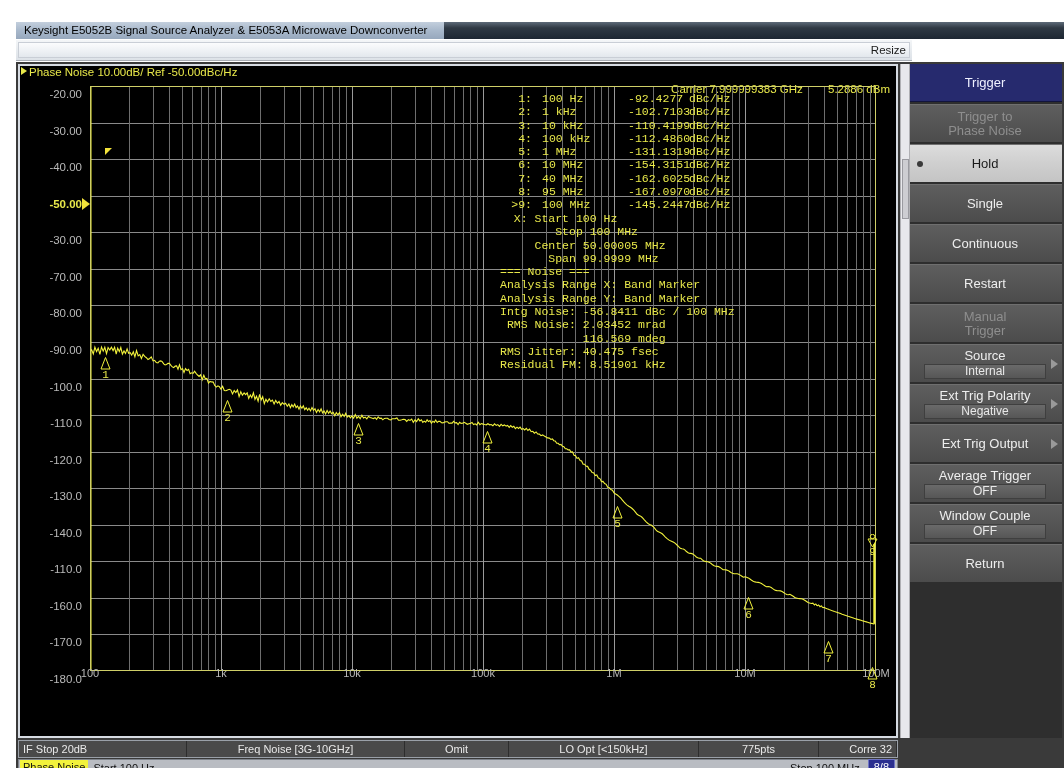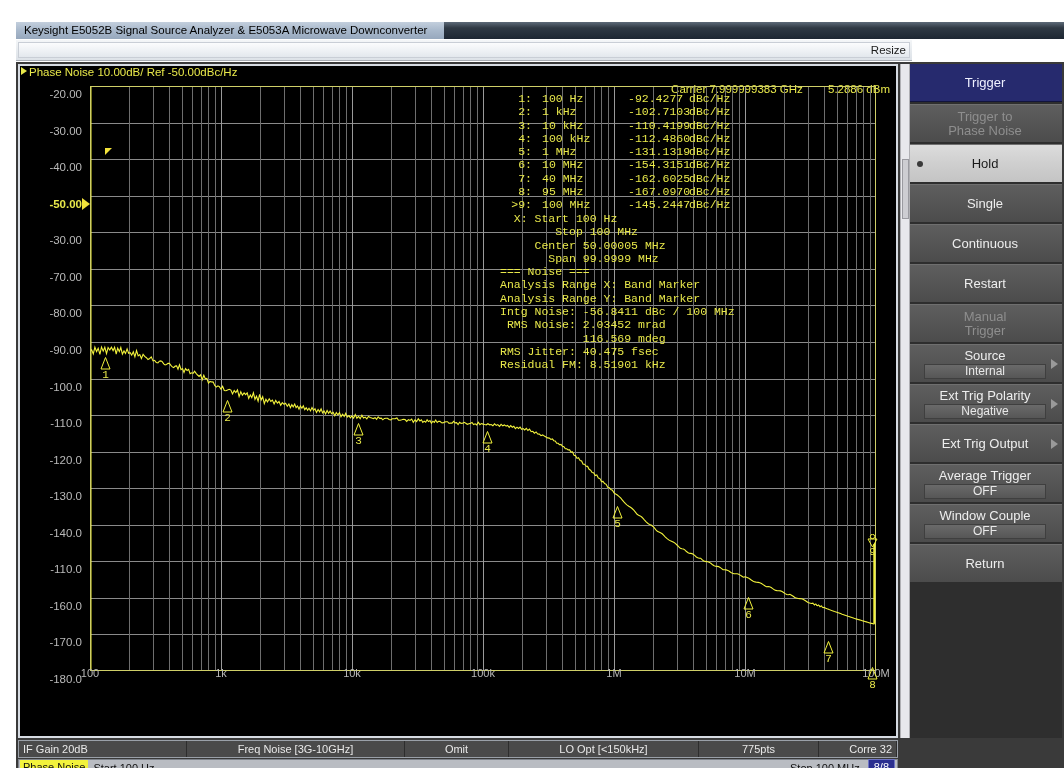--- a/index.html
+++ b/index.html
@@ -410,21 +410,21 @@
             </svg><span class="num">8</span></div>
           <div class="mkflag" style="left: 847px; top: 468px; width: 11px; height: 24px;"><svg width="11" height="14">
               <circle cx="5.5" cy="2.5" r="2.2" fill="none" stroke="#f2f23c" stroke-width="1"></circle>
               <polygon points="1,5 10,5 5.5,13" fill="none" stroke="#f2f23c" stroke-width="1"></polygon>
             </svg><span class="num">9</span></div>
         </div>
     </div>
 
     <div class="setbar" id="setbar">
         <div class="setcell" style="width: 168px;">
-          <span>IF Gain 20dB</span>
+          <span>IF Stop 20dB</span>
         </div>
         <div class="setcell" style="width: 218px; justify-content: center;">
           <span style="padding: 0px;">Freq Noise [3G-10GHz]</span>
         </div>
         <div class="setcell" style="width: 104px; justify-content: center;">
           <span style="padding: 0px;">Omit</span>
         </div>
         <div class="setcell" style="width: 190px; justify-content: center;">
           <span style="padding: 0px;">LO Opt [&lt;150kHz]</span>
         </div>

